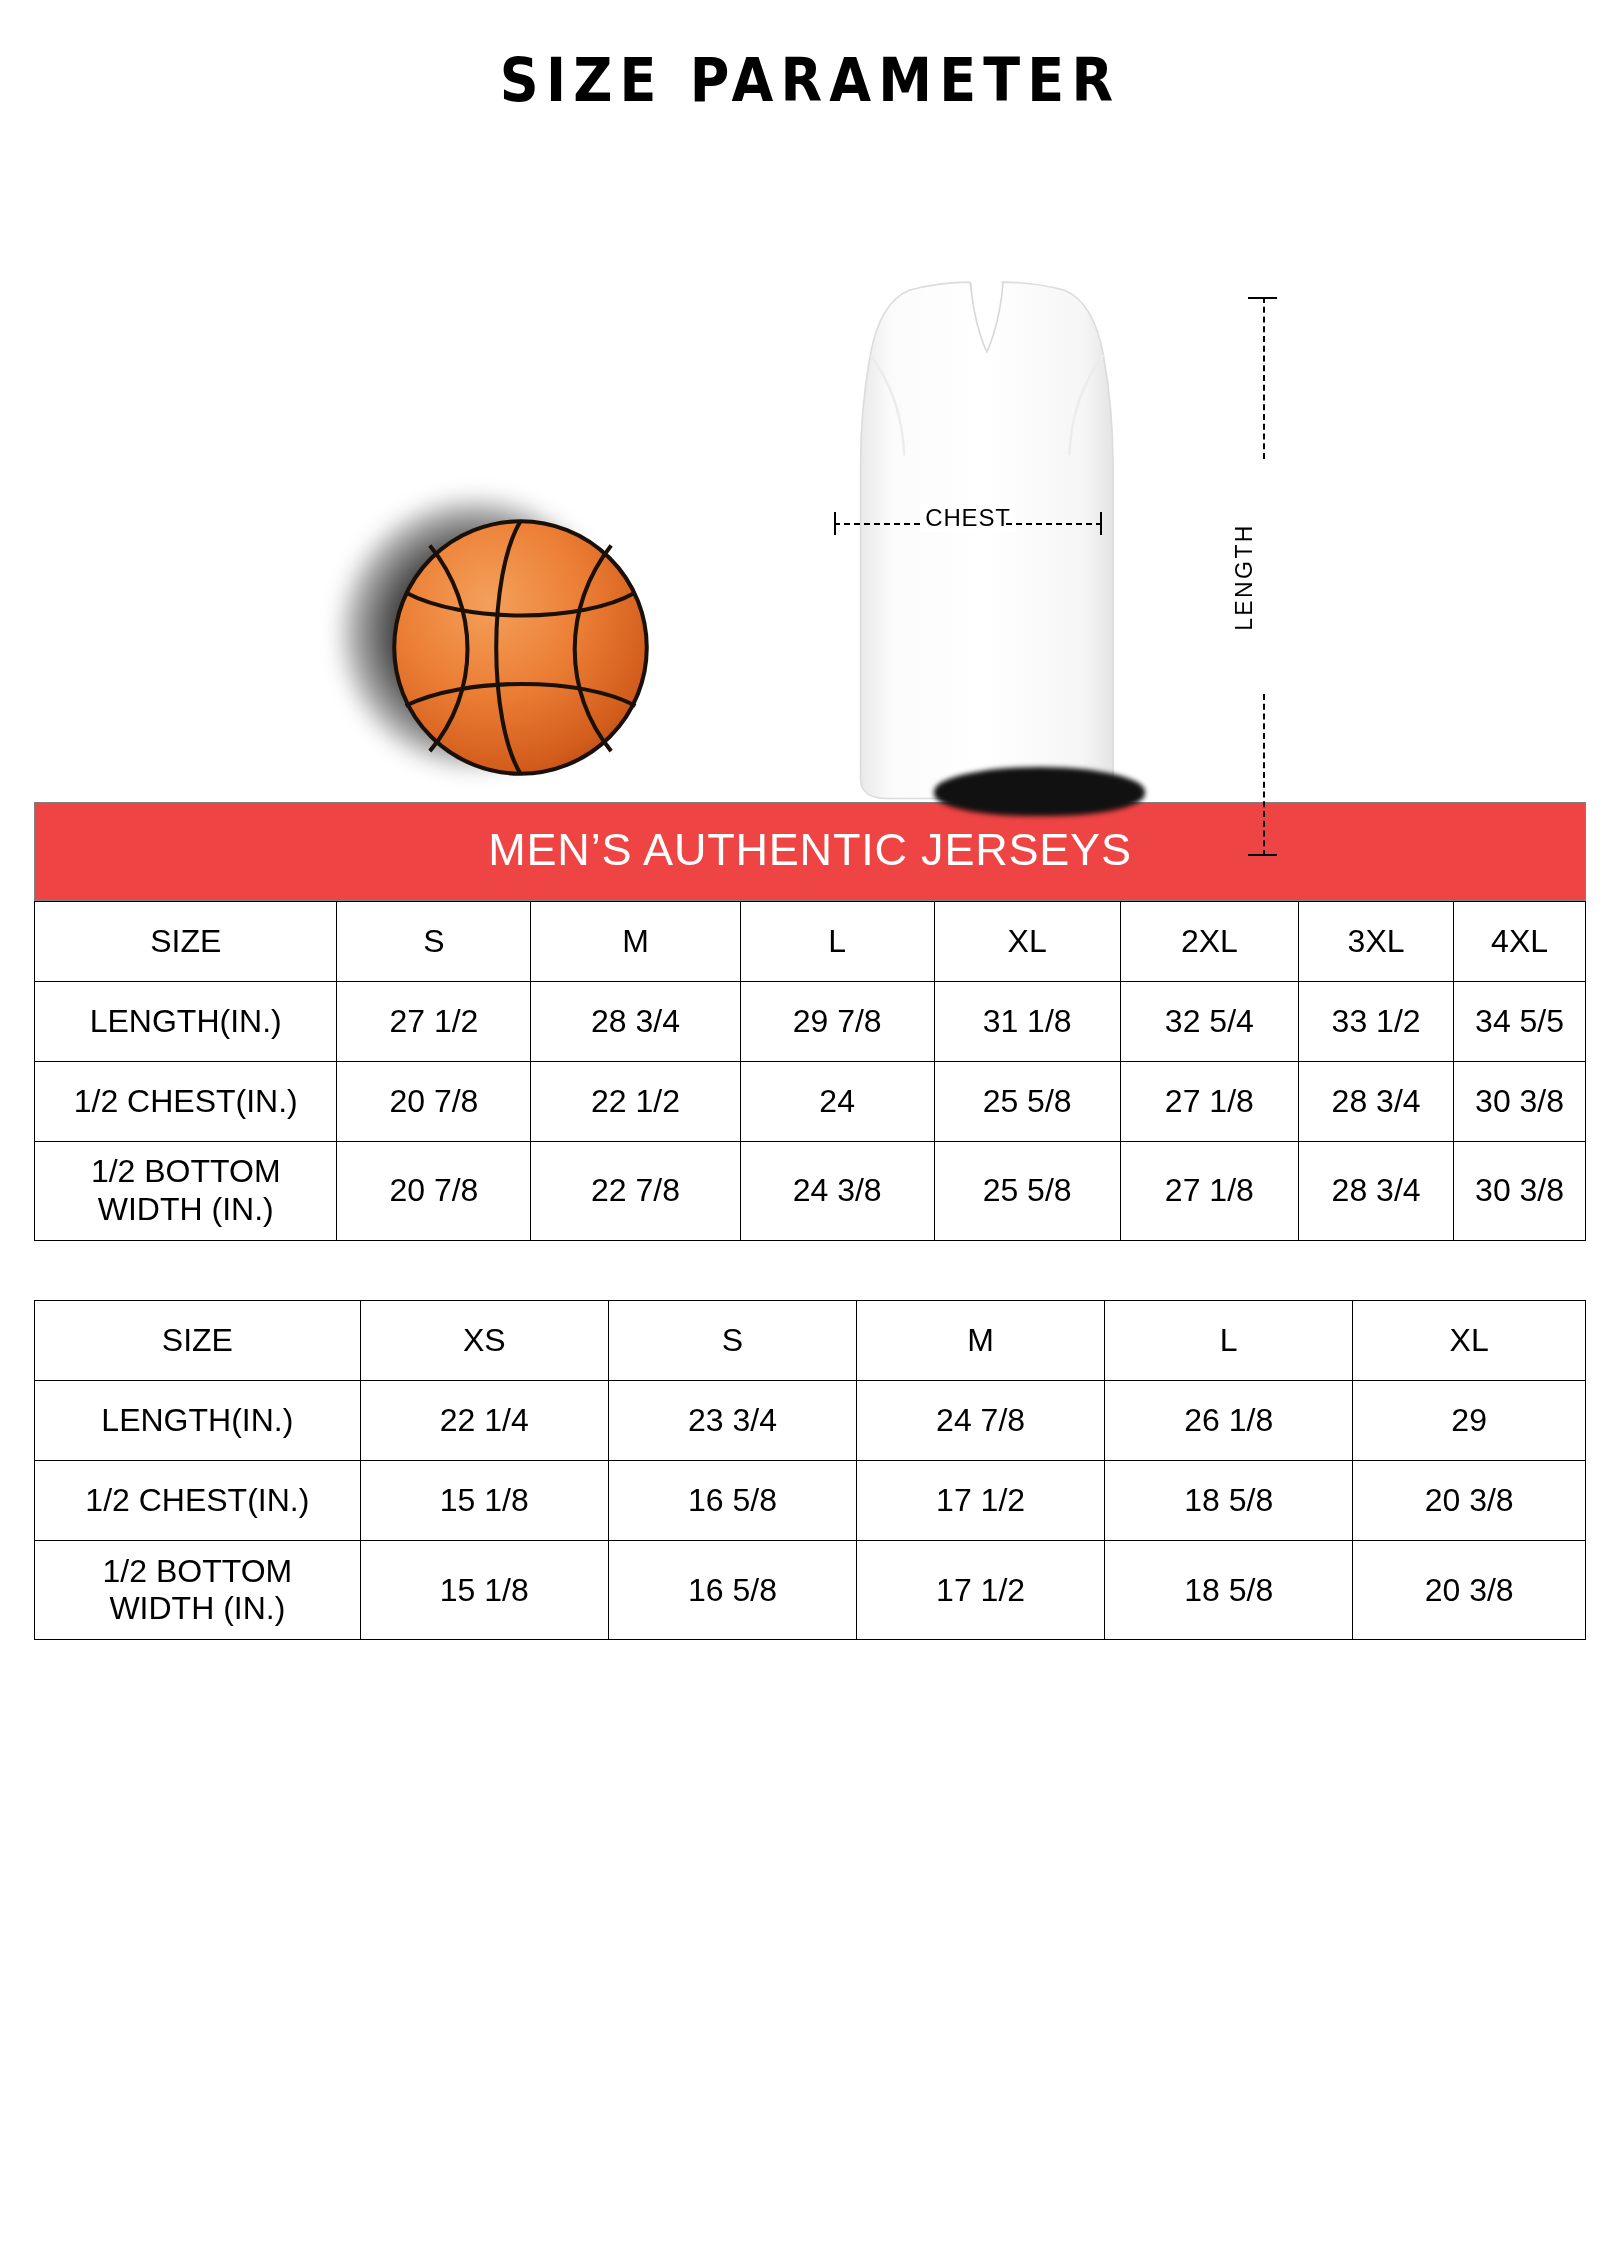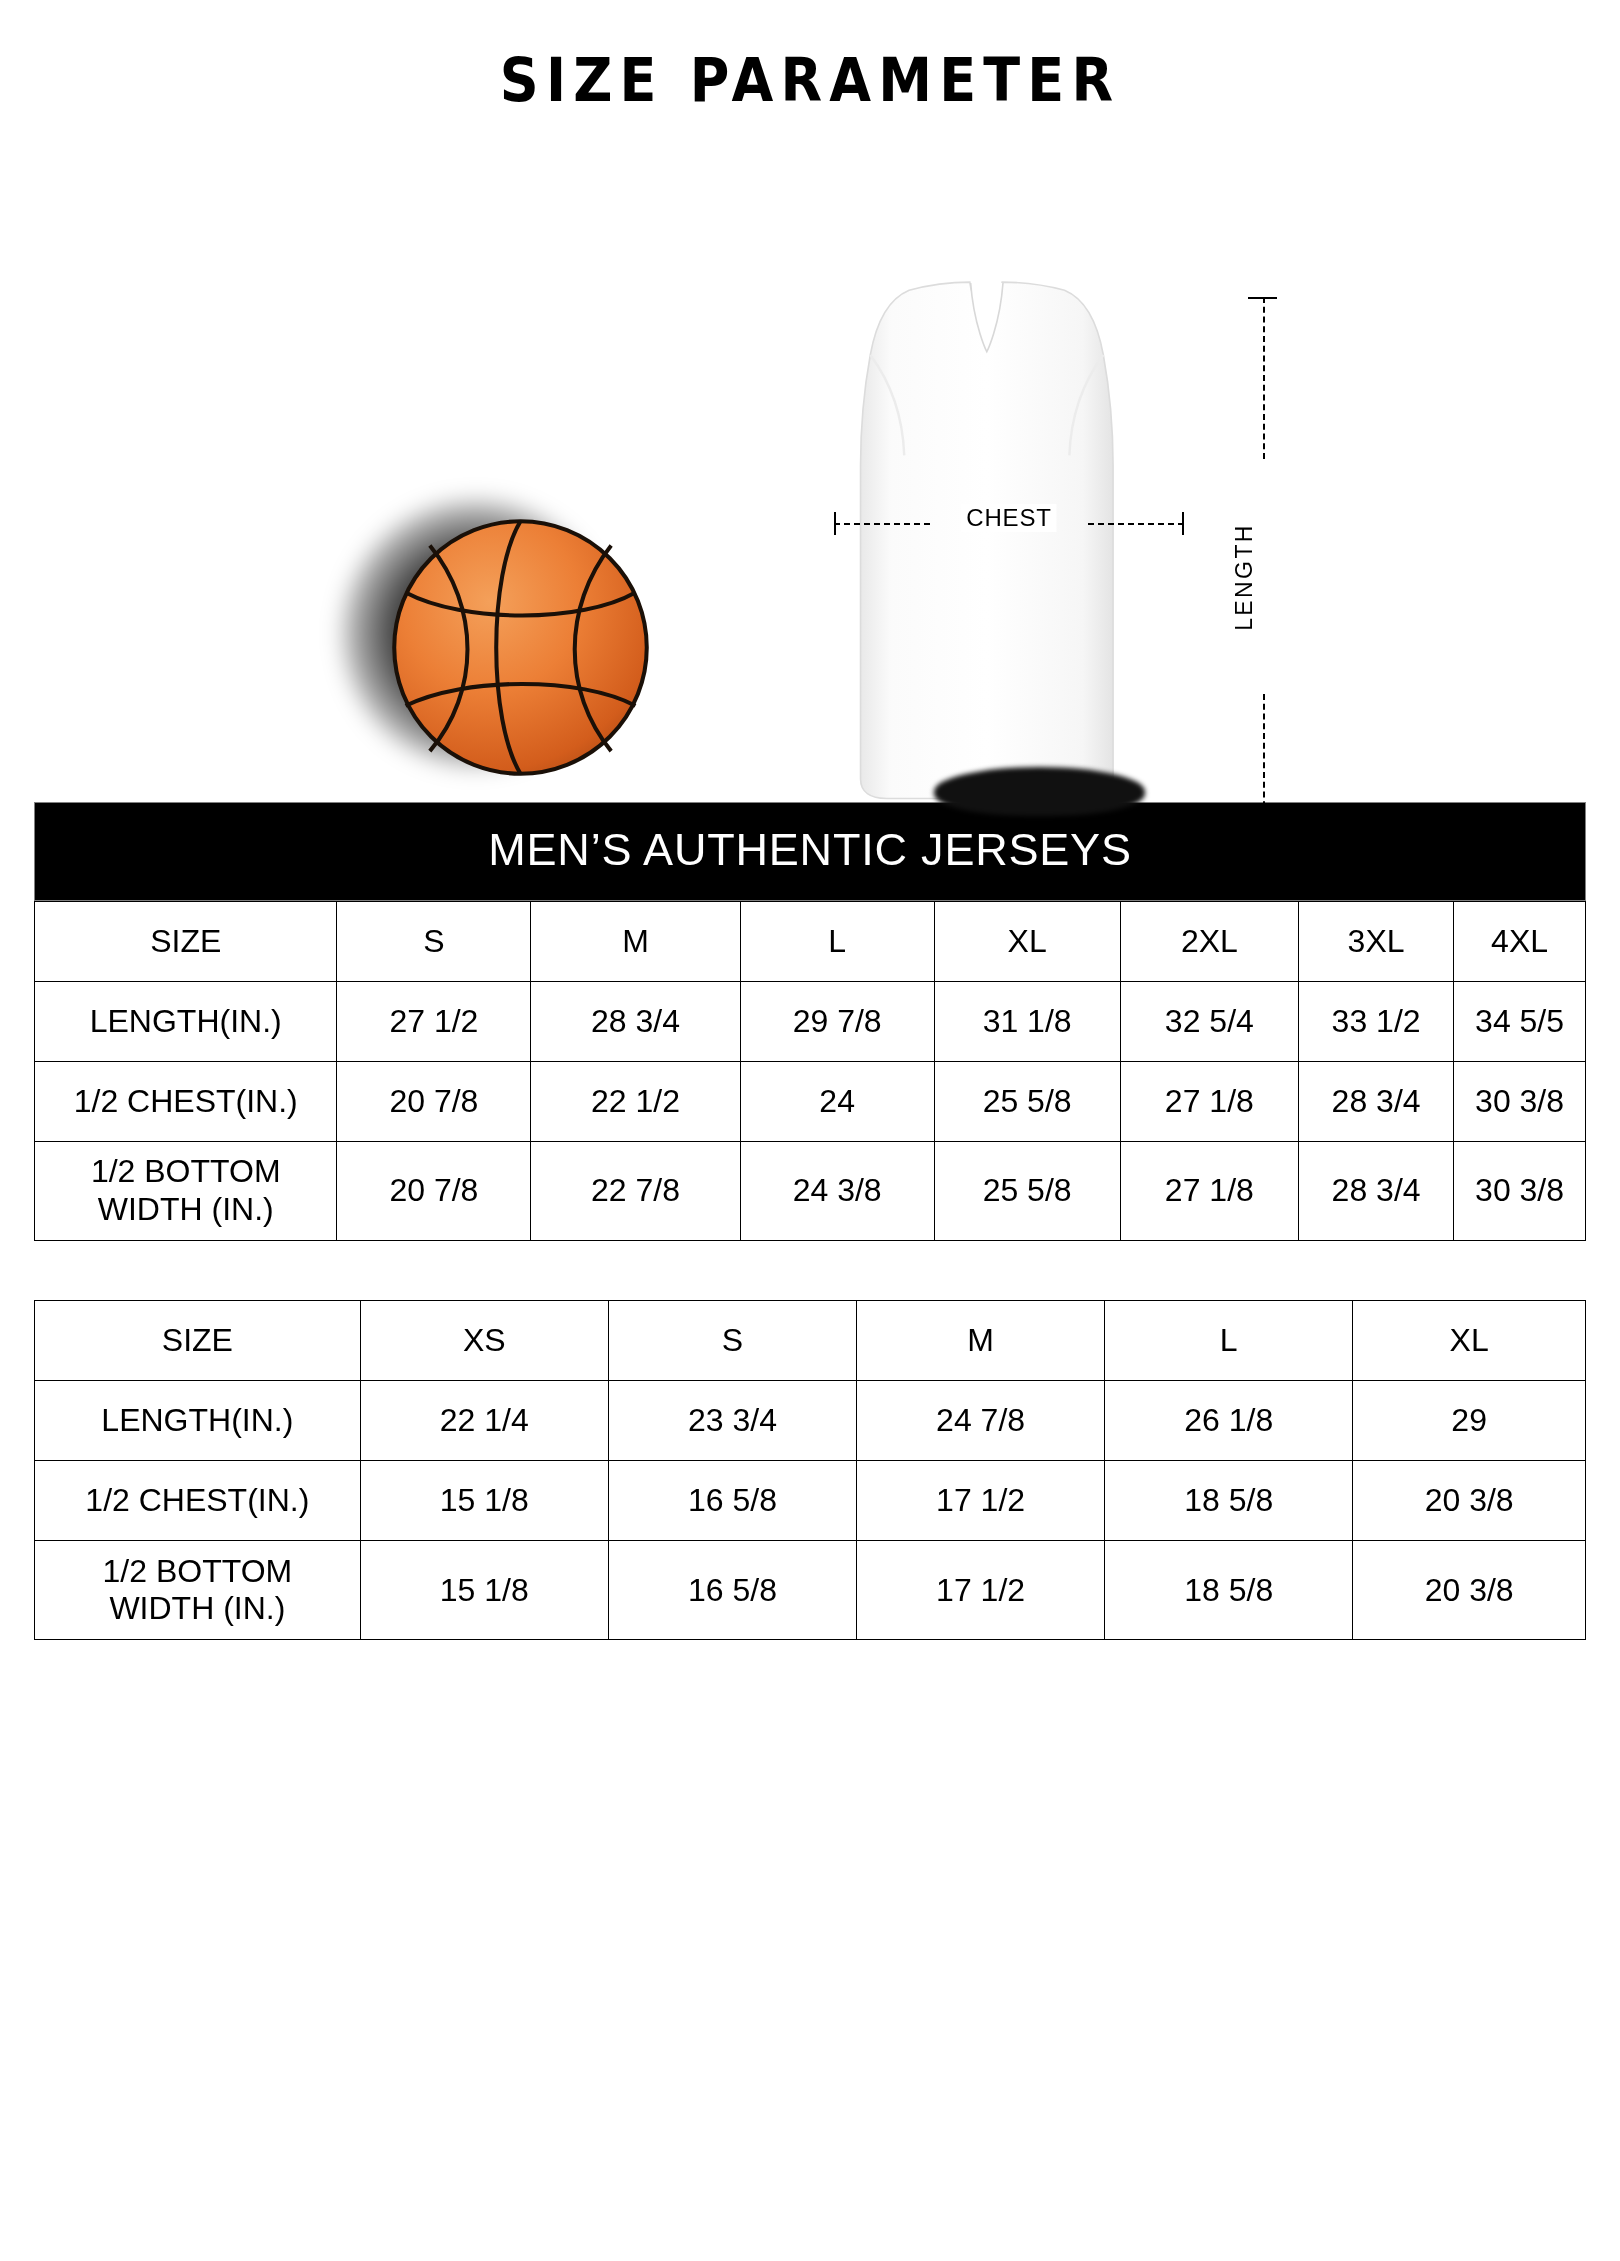--- a/index.html
+++ b/index.html
@@ -85,21 +85,21 @@
     background: #111;
     border-radius: 50% 50% 45% 45%;
     filter: blur(2.4px);
   }
 
   
   .chest-line {
     position: absolute;
     left: 800px;
     top: 397px;
-    width: 350px;
+    width: 268px;
     height: 23px;
   }
   .chest-line .seg {
     position: absolute;
     top: 10.5px;
     height: 0;
     border-top: 2.4px dashed #000;
   }
   .chest-line .seg.left { left: 0; width: 96px; }
   .chest-line .seg.right { right: 0; width: 96px; }
@@ -158,21 +158,21 @@
     background: #fff;
     padding: 3.2px 6.5px;
     white-space: nowrap;
   }
 
   
   .table-block {
     margin-top: 14.6px;
   }
   .table-header {
-    background: #000000;
+    background: #ef4444;
     color: #ffffff;
     text-align: center;
     font-size: 45px;
     padding: 21px 0 24px;
     letter-spacing: 0.8px;
     border: 1.6px solid #808080;
   }
   table.size-table {
     width: 100%;
     border-collapse: collapse;

